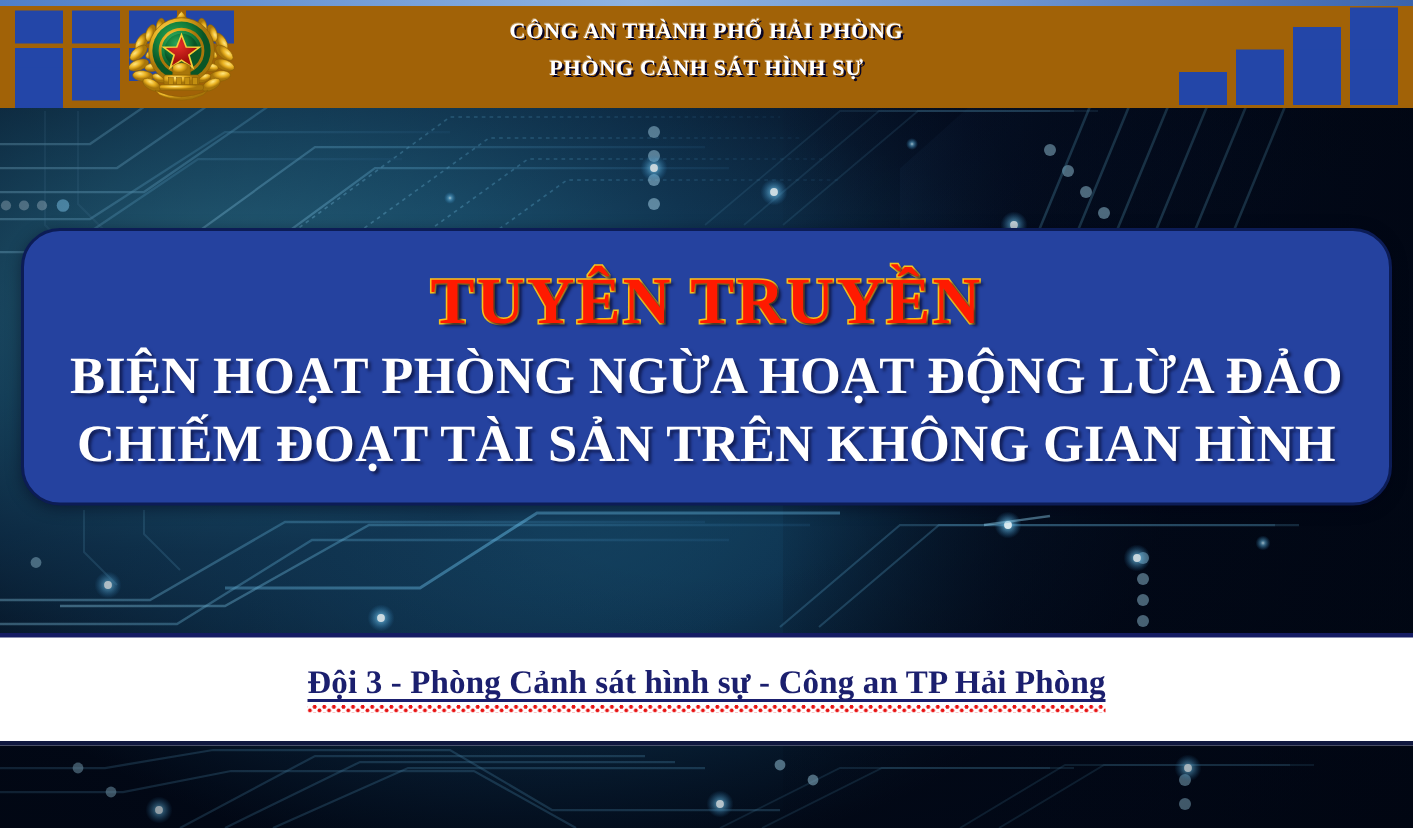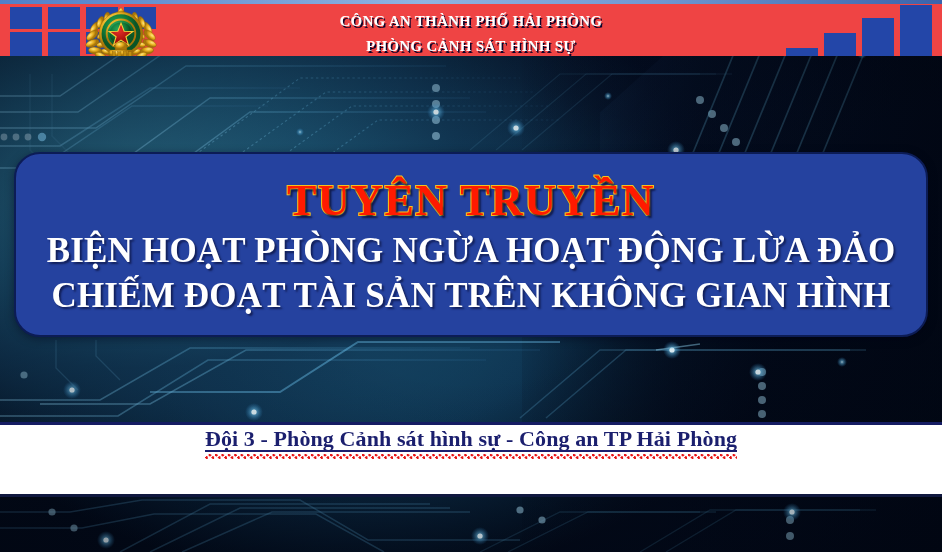--- a/index.html
+++ b/index.html
@@ -38,22 +38,22 @@
   }
   .bg-hex {
     position:absolute; left:600px; top:48px; width:300px; height:230px;
     background:linear-gradient(130deg, rgba(40,95,150,.17), rgba(20,55,100,0) 70%);
     clip-path:polygon(24% 0%,100% 0%,100% 68%,74% 100%,0% 100%,0% 28%);
   }
   svg.circuit { position:absolute; left:0; top:0; width:942px; height:552px; }
 
   
   #header {
-    position:absolute; left:0; top:0; width:942px; height:56px;
-    background:#ef4444;
+    position:absolute; left:0; top:0; width:942px; height:72px;
+    background:#a16207;
     overflow:hidden;
     z-index:6;
   }
   #header .topline {
     position:absolute; left:0; top:0; width:942px; height:4px;
     background:linear-gradient(90deg,#4f7fc8,#8fb4e2 45%,#6f97d2 70%,#3a63ac);
   }
   .sq {
     position:absolute; background:#2346a8; width:32px; height:22px;
   }
@@ -110,21 +110,21 @@
   }
 
   
   #white-band {
     position:absolute; left:0; top:422px; width:942px; height:75px;
     background:#ffffff;
     border-top:3px solid #151c63;
     border-bottom:3px solid #10183f;
     z-index:6;
     display:flex; align-items:flex-start; justify-content:center;
-    padding-top:1px;
+    padding-top:17px;
   }
   #footer-text {
     font-family:"Liberation Serif", serif;
     font-weight:bold;
     font-size:22px;
     letter-spacing:.1px;
     color:#1b1f6e;
     white-space:nowrap;
     position:relative;
   }

